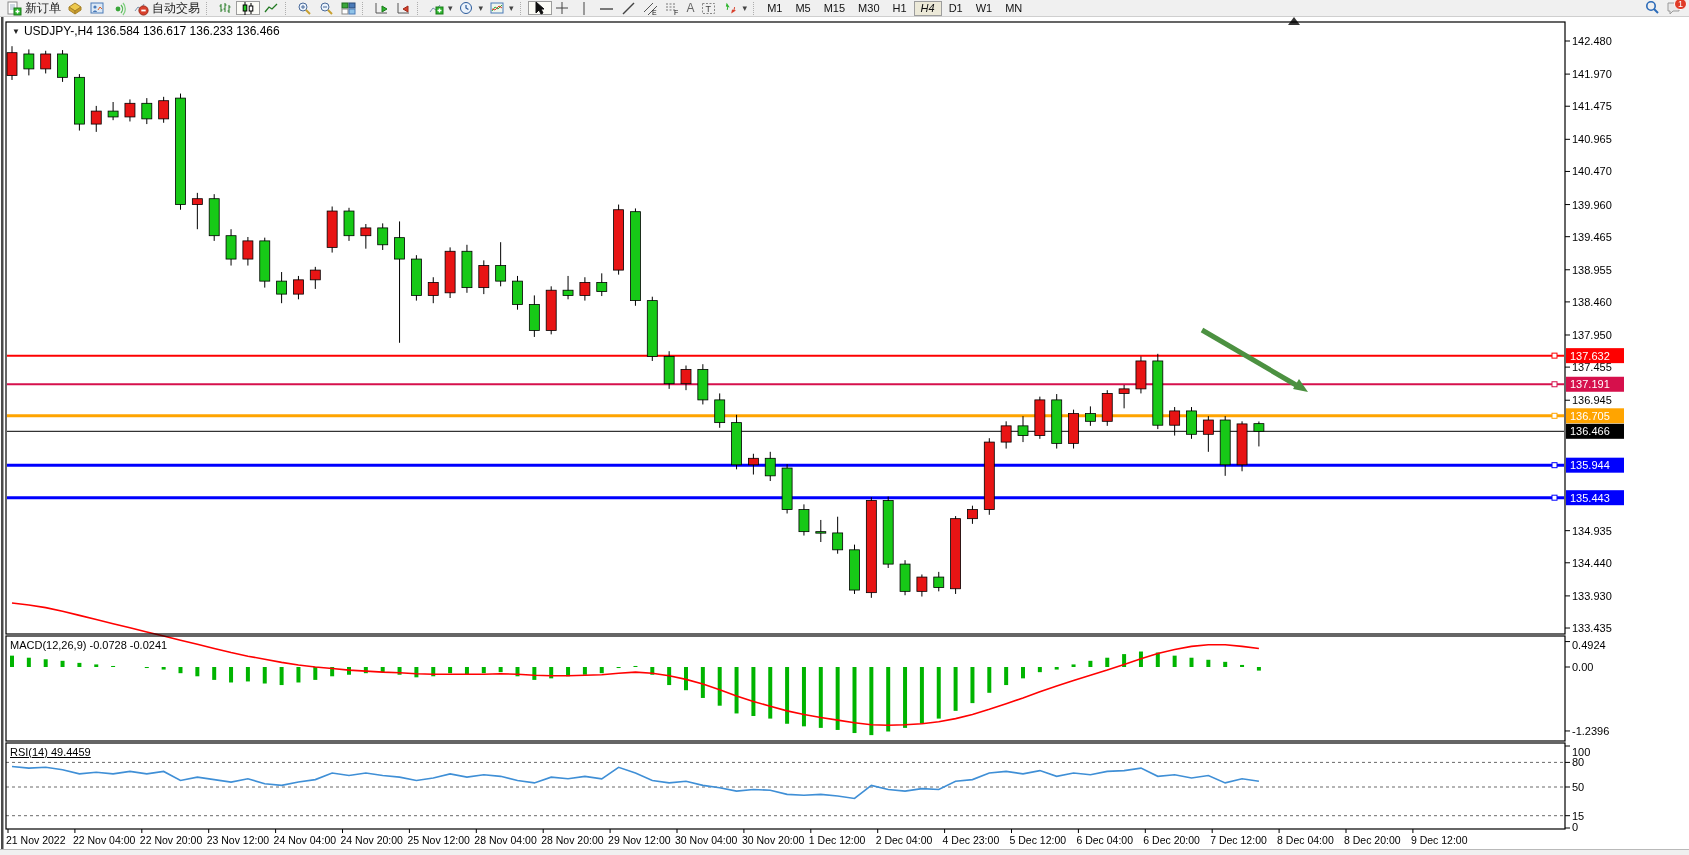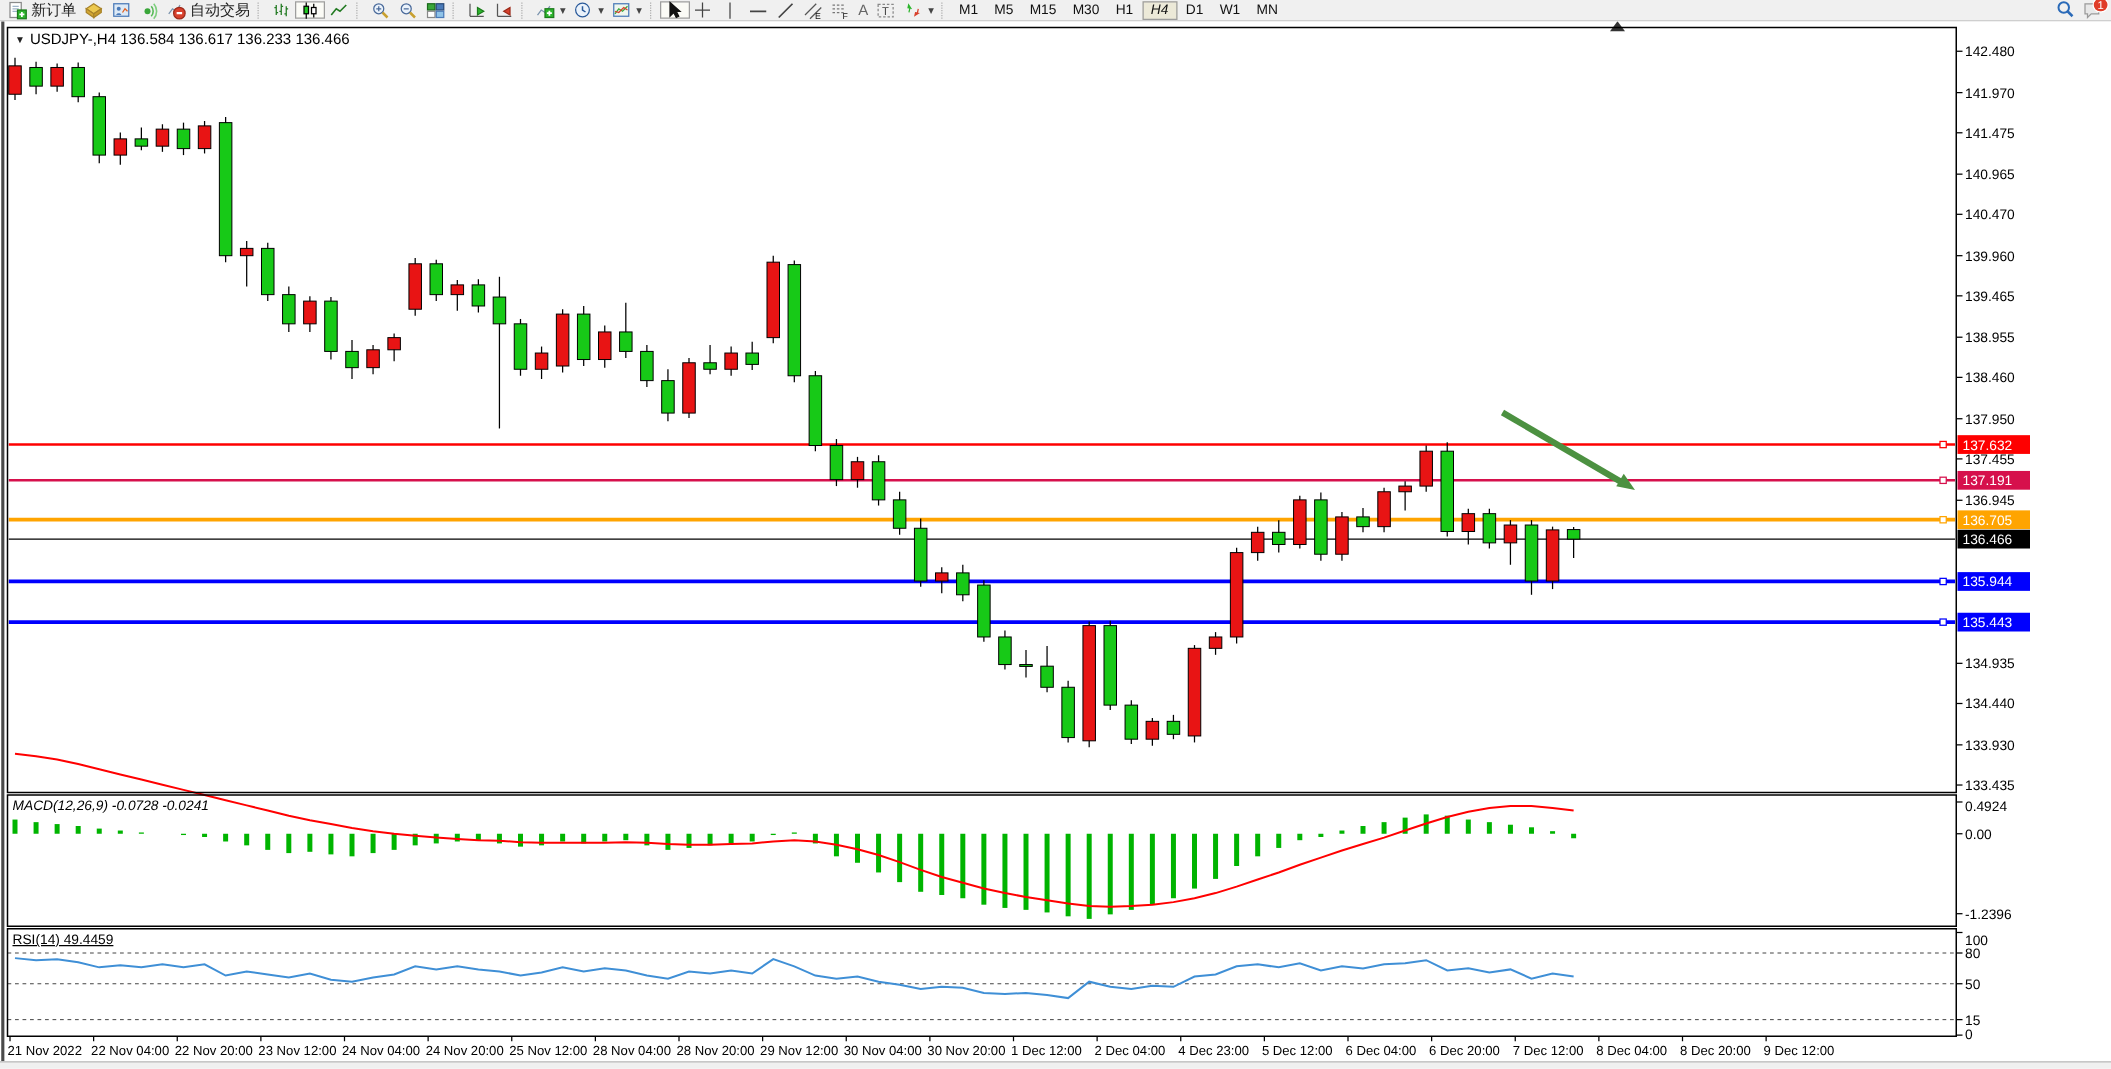--- a/index.html
+++ b/index.html
@@ -663,18 +663,18 @@
           <line x1="1346" y1="829" x2="1346" y2="833" stroke="#000"></line>
           <text x="1344" y="844">8 Dec 20:00</text>
           <line x1="1412.9" y1="829" x2="1412.9" y2="833" stroke="#000"></line>
           <text x="1410.9" y="844">9 Dec 12:00</text>
         </g>
       </svg>
 
     <div class="overlay-label" style="left:12px;top:24px;">
       <span class="tri">▼</span><span>USDJPY-,H4  136.584 136.617 136.233 136.466</span>
     </div>
-    <div class="overlay-label small-label" style="left:10px;top:639px;font-style:italic;">MACD(12,26,9) -0.0728 -0.0241</div>
+    <div class="overlay-label small-label" style="left:10px;top:639px;">MACD(12,26,9) -0.0728 -0.0241</div>
     <div class="overlay-label small-label" style="left:10px;top:746px;text-decoration:underline;">RSI(14) 49.4459</div>
   </div>
 
   <div class="statusbar"></div>
 </div>
 
 </body></html>

